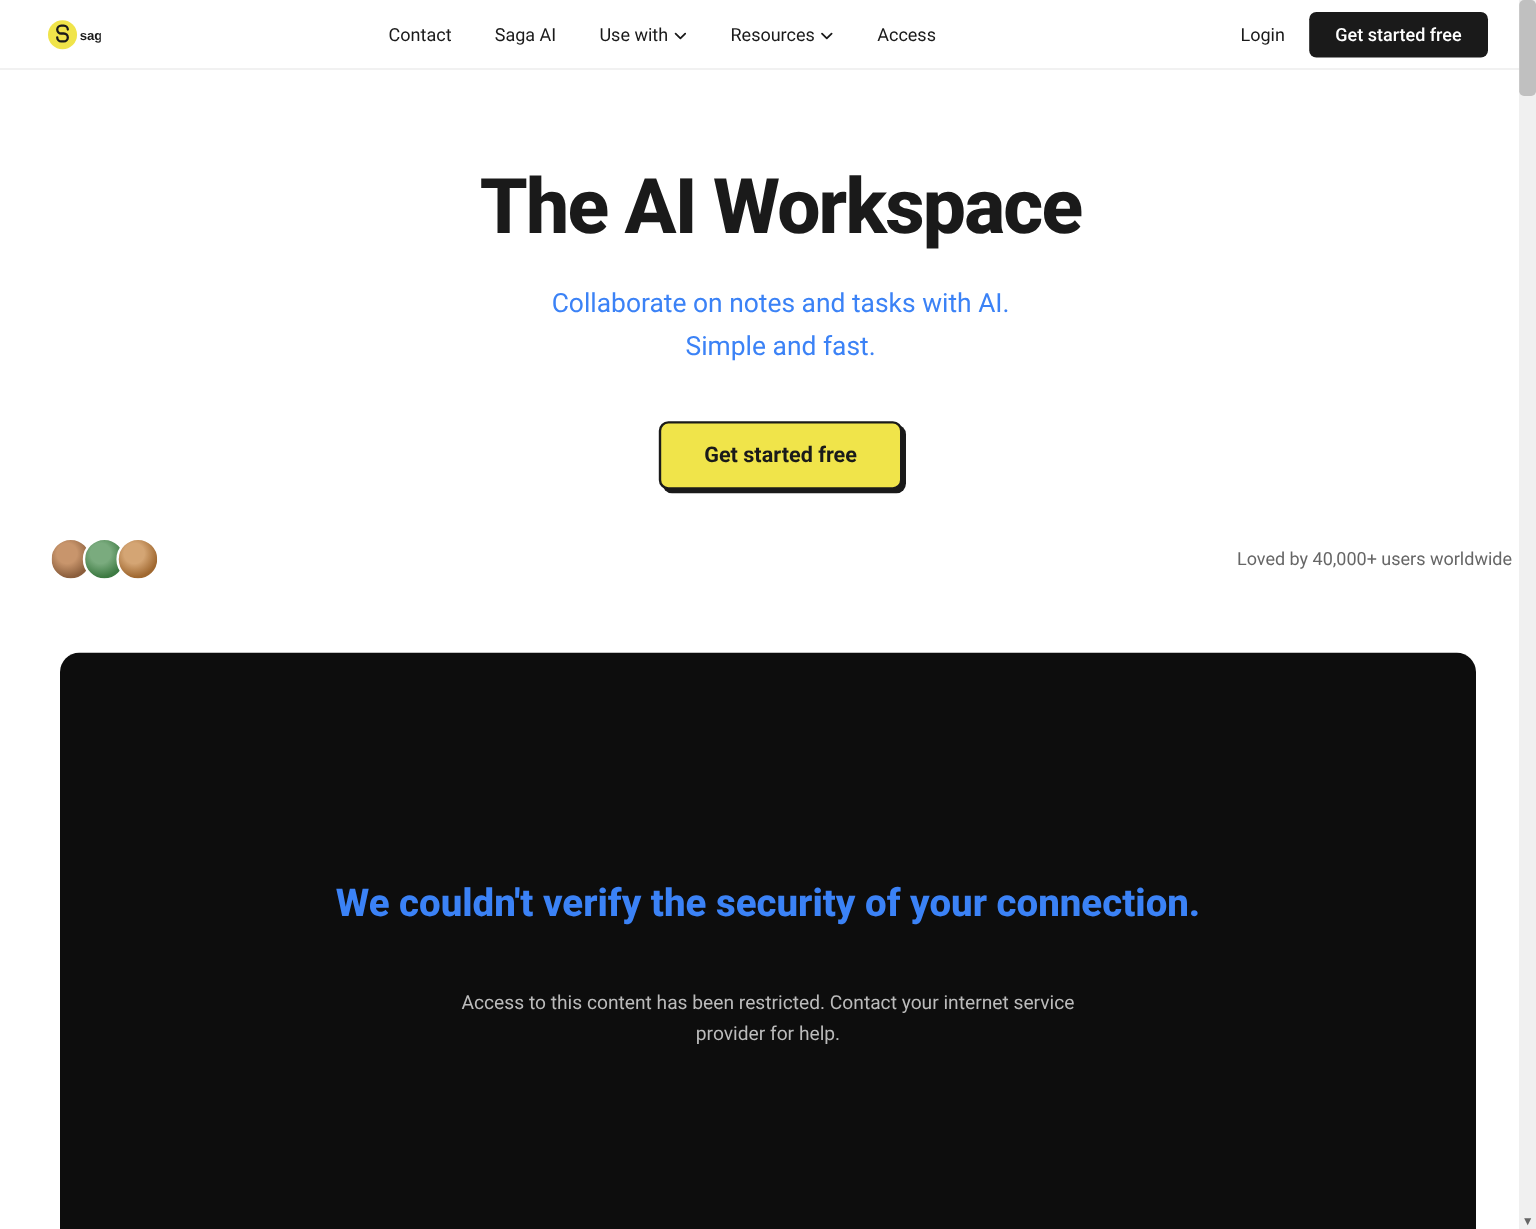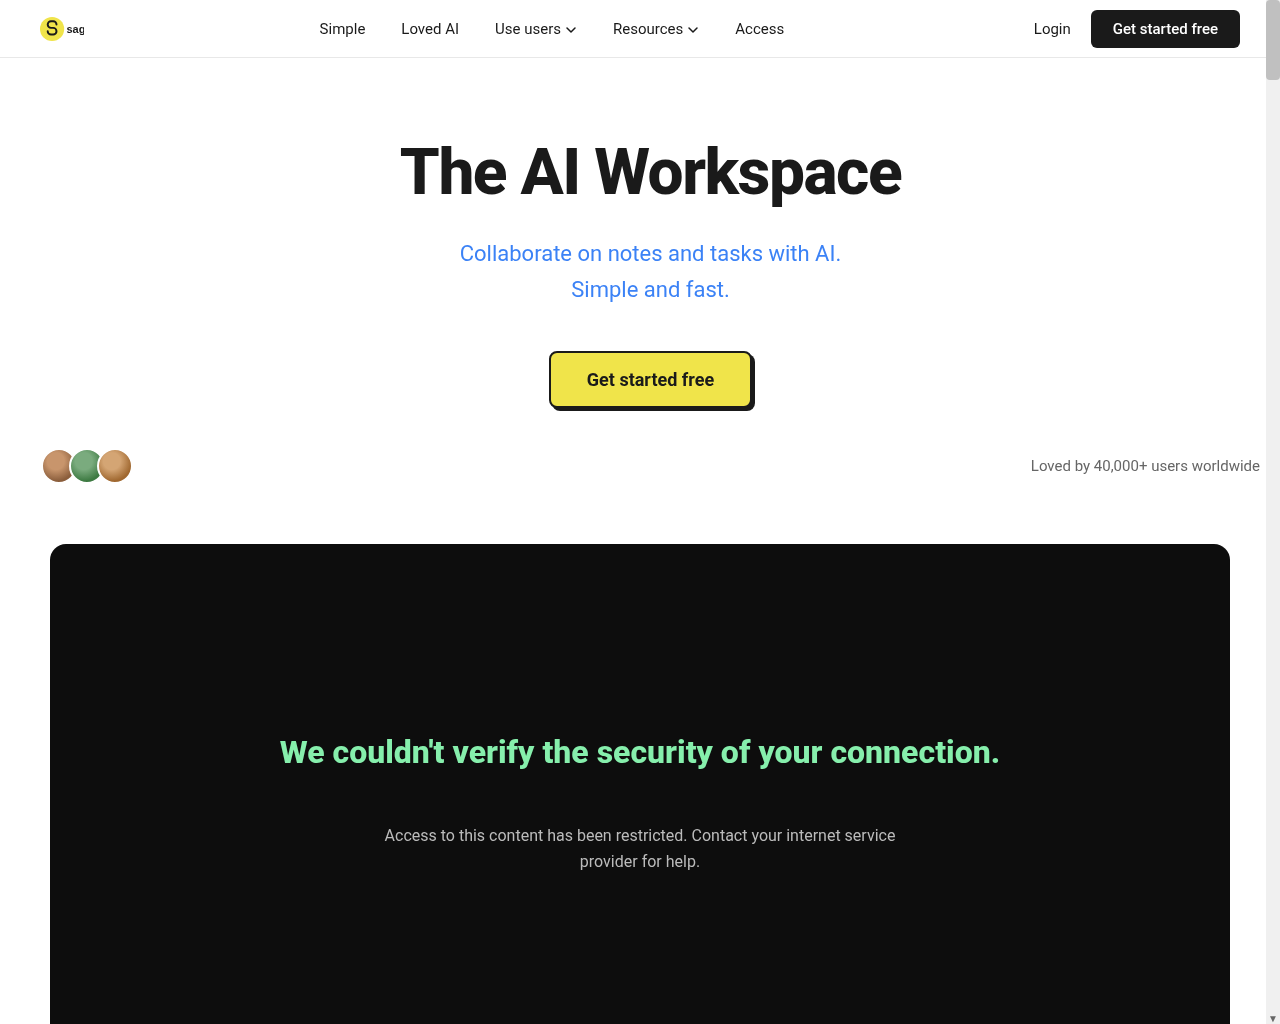--- a/index.html
+++ b/index.html
@@ -212,21 +212,21 @@
       flex-direction: column;
       align-items: center;
       justify-content: center;
       padding: 60px 40px;
       text-align: center;
     }
 
     .security-warning-title {
       font-size: 32px;
       font-weight: 800;
-      color: #86efac;
+      color: #3b82f6;
       margin-bottom: 28px;
     }
 
     .security-warning-text {
       font-size: 16px;
       color: #bbbbbb;
       max-width: 560px;
       line-height: 1.6;
       margin-top: 24px;
     }
@@ -257,28 +257,28 @@
 
       <circle cx="22" cy="22" r="22" fill="#F0E44A"></circle>
       <path d="M14 26c0 3.3 2.7 6 6 6h4c3.3 0 6-2.7 6-6s-2.7-6-6-6h-4c-3.3 0-6-2.7-6-6s2.7-6 6-6h4c3.3 0 6 2.7 6 6" stroke="#1a1a1a" stroke-width="3.5" stroke-linecap="round" fill="none"></path>
 
       <text x="48" y="30" font-family="Arial, sans-serif" font-size="20" font-weight="800" fill="#1a1a1a">saga</text>
     </svg>
   </a>
 
   <ul class="nav-links">
     <li>
-      <a href="#">Simple</a>
-    </li>
-    <li>
-      <a href="#">Loved AI</a>
+      <a href="#">Contact</a>
+    </li>
+    <li>
+      <a href="#">Saga AI</a>
     </li>
     <li>
       <button>
-        <span>Use users</span>
+        <span>Use with</span>
         <svg class="chevron-icon" viewBox="0 0 12 12" fill="none">
           <path d="M2 4l4 4 4-4" stroke="#1a1a1a" stroke-width="1.5" stroke-linecap="round" stroke-linejoin="round"></path>
         </svg>
       </button>
     </li>
     <li>
       <button>
         <span>Resources</span>
         <svg class="chevron-icon" viewBox="0 0 12 12" fill="none">
           <path d="M2 4l4 4 4-4" stroke="#1a1a1a" stroke-width="1.5" stroke-linecap="round" stroke-linejoin="round"></path>

